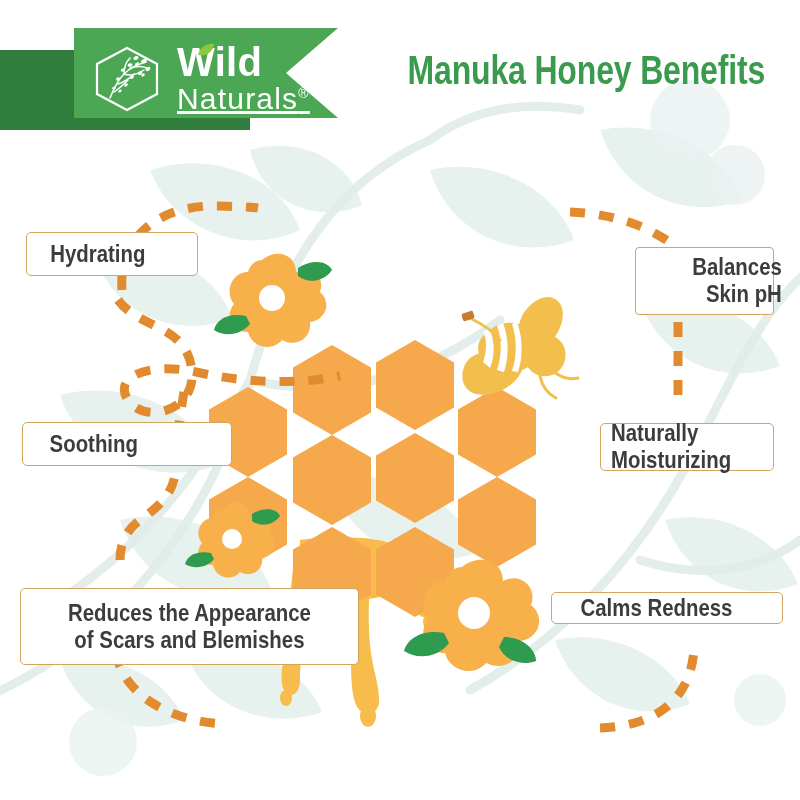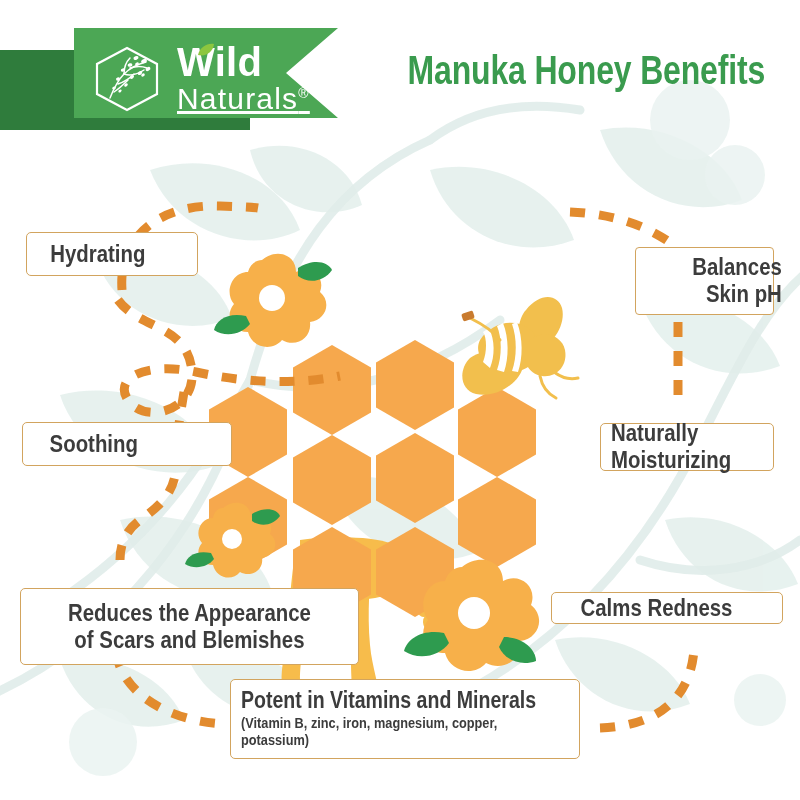--- a/index.html
+++ b/index.html
@@ -355,19 +355,14 @@
 
   <div class="benefit" id="b-scars">
     <div class="ttl">Reduces the Appearance
 of Scars and Blemishes</div>
   </div>
 
   <div class="benefit c" id="b-redness">
     <div class="ttl">Calms Redness</div>
   </div>
 
-  <div class="benefit" id="b-vitamins">
-    <div class="ttl">Potent in Vitamins and Minerals</div>
-    <div class="sub">(Vitamin B, zinc, iron, magnesium, copper,
-potassium)</div>
-  </div>
 
 </div>
 
 </body></html>

